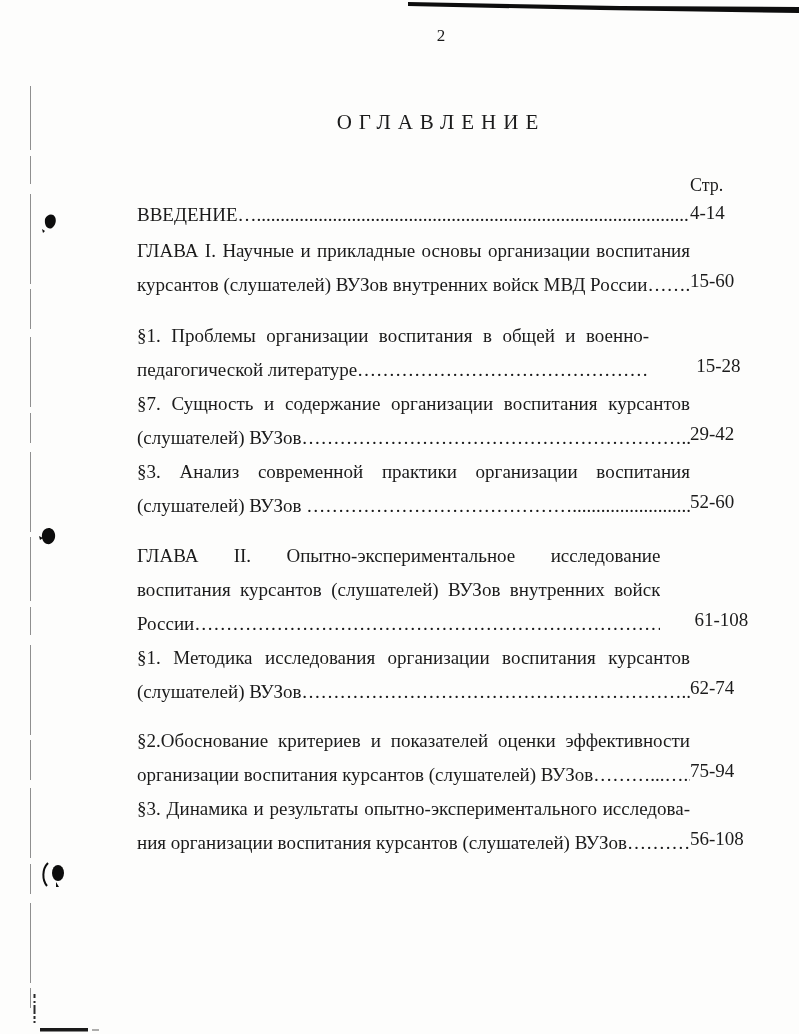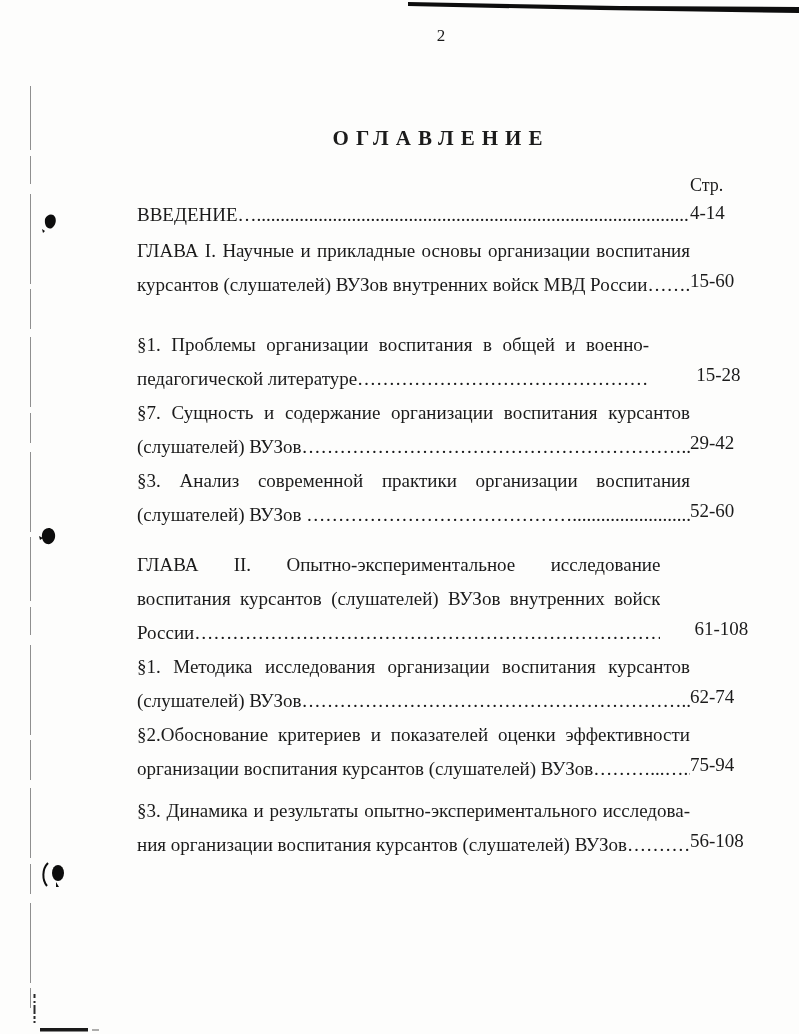--- a/index.html
+++ b/index.html
@@ -12,24 +12,23 @@
     font-family:"Liberation Serif", serif;
     overflow:hidden;
   }
   .artifact-layer { position:absolute; inset:0; pointer-events:none; }
 
   .page-number {
     position:absolute; top:26px; left:137px; width:608px;
     text-align:center; font-size:17px;
   }
   .doc-title {
-    position:absolute; top:126px; left:137px; width:608px;
+    position:absolute; top:110px; left:137px; width:608px;
     text-align:center; font-size:21px; letter-spacing:7px;
     white-space:nowrap;
-    font-weight:bold;
   }
 
   .toc { position:absolute; left:137px; top:172px; width:636px; }
   .toc-header-row { display:flex; height:26px; }
   .toc-header-spacer { width:553px; }
   .toc-page-col-header {
     width:83px; font-size:18px; line-height:26px;
   }
   .toc-entry { display:flex; }
   .toc-lines { width:553px; overflow:hidden; }
@@ -82,21 +81,21 @@
           </div>
           <div class="toc-pages">4-14</div>
         </div>
         <div class="toc-entry" style="">
           <div class="toc-lines">
             <div class="toc-line j">ГЛАВА I. Научные и прикладные основы организации воспитания</div>
             <div class="toc-line">курсантов (слушателей)  ВУЗов внутренних войск МВД России……..................................</div>
           </div>
           <div class="toc-pages">15-60</div>
         </div>
-        <div class="toc-entry" style="margin-top: 26px; gap: 47px;">
+        <div class="toc-entry" style="margin-top: 17px; gap: 47px;">
           <div class="toc-lines">
             <div class="toc-line j">§1. Проблемы организации воспитания  в общей и военно-</div>
             <div class="toc-line">педагогической литературе……………………………………………….....................................</div>
           </div>
           <div class="toc-pages">15-28</div>
         </div>
         <div class="toc-entry" style="margin-top: 0px;">
           <div class="toc-lines">
             <div class="toc-line j">§7. Сущность и содержание организации воспитания курсантов</div>
             <div class="toc-line">(слушателей) ВУЗов……………………………………………………..........................................</div>
@@ -118,28 +117,28 @@
           </div>
           <div class="toc-pages">61-108</div>
         </div>
         <div class="toc-entry" style="margin-top: 0px;">
           <div class="toc-lines">
             <div class="toc-line j">§1. Методика исследования организации воспитания курсантов</div>
             <div class="toc-line">(слушателей) ВУЗов…………………………………………………….........................................</div>
           </div>
           <div class="toc-pages">62-74</div>
         </div>
-        <div class="toc-entry" style="margin-top: 0px;">
+        <div class="toc-entry" style="margin-top: 15px;">
           <div class="toc-lines">
             <div class="toc-line j">§2.Обоснование критериев и показателей оценки эффективности</div>
             <div class="toc-line">организации воспитания курсантов (слушателей) ВУЗов………...…..................................</div>
           </div>
           <div class="toc-pages">75-94</div>
         </div>
-        <div class="toc-entry" style="margin-top: 8px;">
+        <div class="toc-entry" style="margin-top: 0px;">
           <div class="toc-lines">
             <div class="toc-line j">§3. Динамика и результаты опытно-экспериментального исследова-</div>
             <div class="toc-line">ния организации воспитания курсантов (слушателей) ВУЗов…………................................</div>
           </div>
           <div class="toc-pages">56-108</div>
         </div>
       </div>
   </div>
 
 </div>

